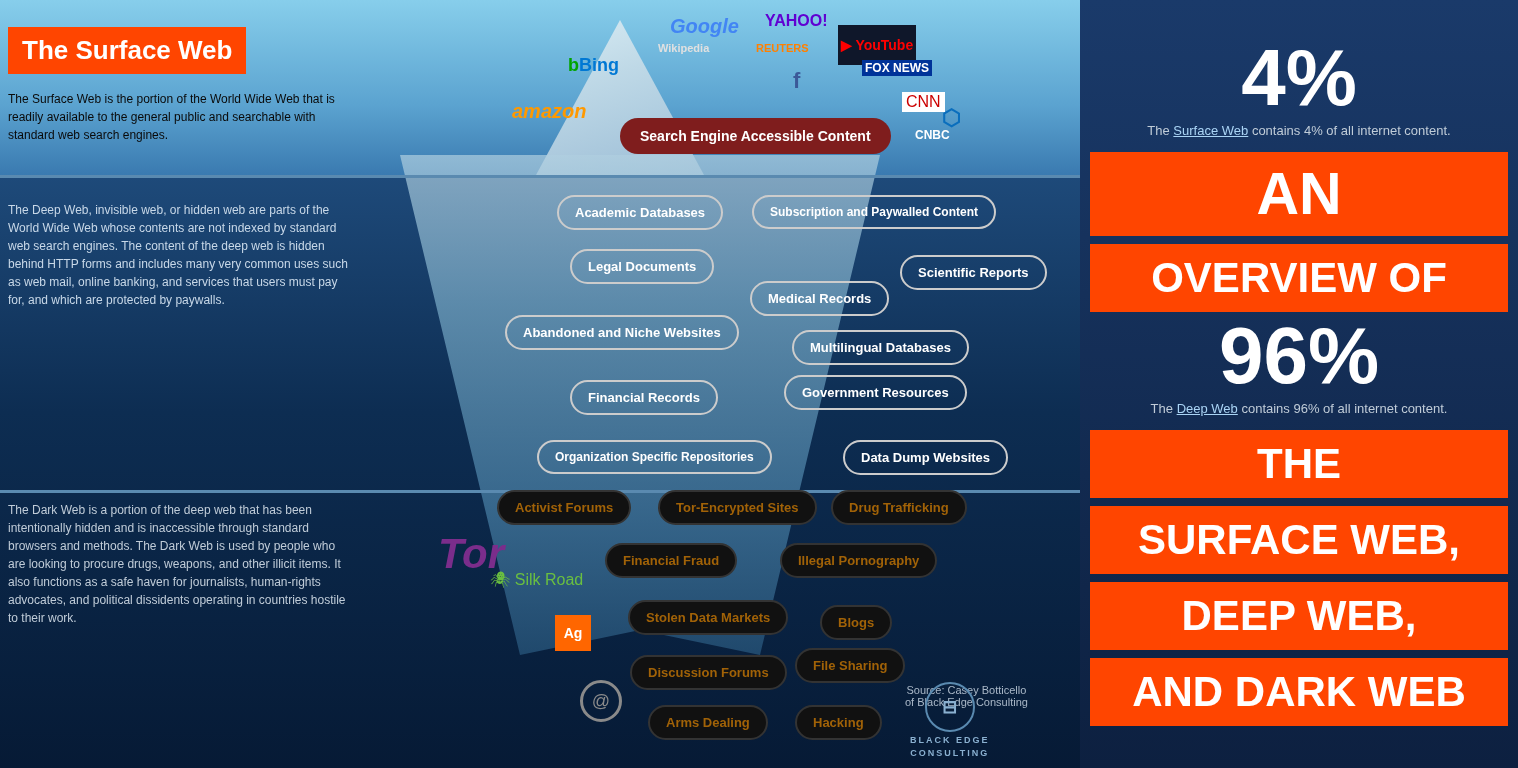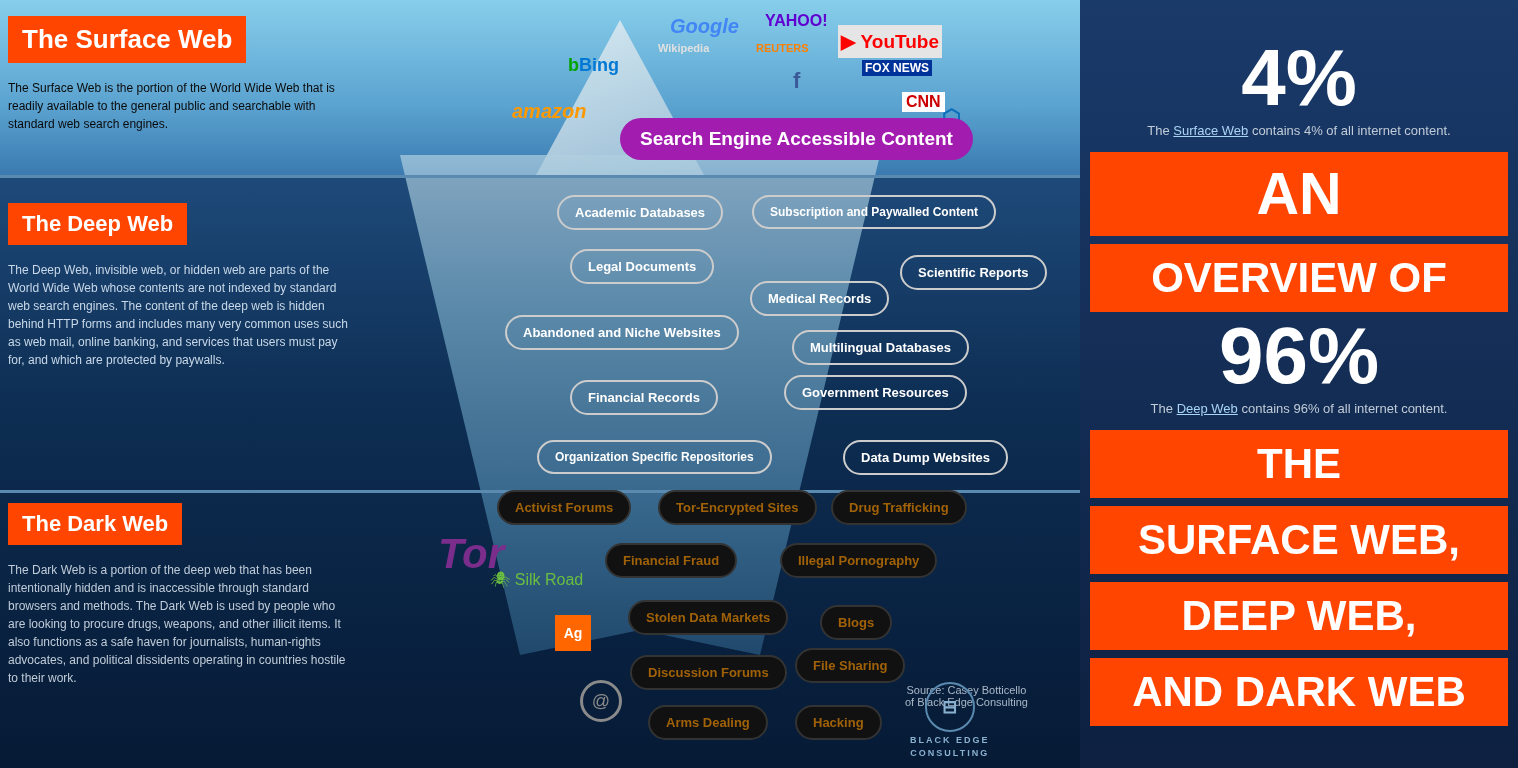--- a/index.html
+++ b/index.html
@@ -66,21 +66,21 @@
 
     
     .section-title {
       display: inline-block;
       background: #ff4500;
       color: white;
       font-size: 22px;
       font-weight: bold;
       padding: 8px 14px;
       margin-bottom: 10px;
-      margin-top: 8px;
+      margin-top: 19px;
     }
 
     
     .surface-web-section {
       position: absolute;
       top: 8px;
       left: 8px;
     }
     .surface-web-section .section-title {
       font-size: 26px;
@@ -143,25 +143,25 @@
       background: #111;
       border: 2px solid #333;
       color: #a16207;
     }
 
     
     .search-bubble {
       position: absolute;
       top: 118px;
       left: 620px;
-      background: #a21caf;
+      background: #7f1d1d;
       color: white;
       border-radius: 25px;
       padding: 10px 20px;
-      font-size: 19px;
+      font-size: 14px;
       font-weight: bold;
       z-index: 10;
     }
 
     
     .divider-line {
       position: absolute;
       left: 0;
       width: 1080px;
       height: 3px;
@@ -255,26 +255,24 @@
 
 <div class="divider-line divider-surface"></div>
 <div class="divider-line divider-deep"></div>
 
 <div class="surface-web-section">
   <div class="section-title">The Surface Web</div>
   <div class="surface-web-text">The Surface Web is the portion of the World Wide Web that is readily available to the general public and searchable with standard web search engines.</div>
 </div>
 
 <div class="deep-web-section">
-  <div class="section-title">The Deep Web</div>
   <div class="deep-web-text">The Deep Web, invisible web, or hidden web are parts of the World Wide Web whose contents are not indexed by standard web search engines. The content of the deep web is hidden behind HTTP forms and includes many very common uses such as web mail, online banking, and services that users must pay for, and which are protected by paywalls.</div>
 </div>
 
 <div class="dark-web-section">
-  <div class="section-title">The Dark Web</div>
   <div class="dark-web-text">The Dark Web is a portion of the deep web that has been intentionally hidden and is inaccessible through standard browsers and methods. The Dark Web is used by people who are looking to procure drugs, weapons, and other illicit items. It also functions as a safe haven for journalists, human-rights advocates, and political dissidents operating in countries hostile to their work.</div>
 </div>
 
 <div class="search-bubble">Search Engine Accessible Content</div>
 
 <div class="bubble bubble-light" style="top:195px;left:557px;">Academic Databases</div>
 <div class="bubble bubble-light" style="top:195px;left:752px;font-size:12px;">Subscription and Paywalled Content</div>
 <div class="bubble bubble-light" style="top:249px;left:570px;">Legal Documents</div>
 <div class="bubble bubble-light" style="top:265px;left:750px;margin-top:16px;">Medical Records</div>
 <div class="bubble bubble-light" style="top:255px;left:900px;">Scientific Reports</div>
@@ -295,24 +293,24 @@
 <div class="bubble bubble-dark" style="top:655px;left:630px;">Discussion Forums</div>
 <div class="bubble bubble-dark" style="top:648px;left:795px;">File Sharing</div>
 <div class="bubble bubble-dark" style="top:705px;left:648px;">Arms Dealing</div>
 <div class="bubble bubble-dark" style="top:705px;left:795px;">Hacking</div>
 
 <span class="brand-logo" style="left:670px;top:15px;color:#4285F4;font-size:20px;font-style:italic;">Google</span>
 <span class="brand-logo" style="left:765px;top:12px;color:#6001D2;font-size:16px;">YAHOO!</span>
 <span class="brand-logo" style="left:568px;top:55px;color:#0078D4;font-size:18px;"><span style="color:#00a400;">b</span>Bing</span>
 <span class="brand-logo" style="left:658px;top:42px;color:#e0e0e0;font-size:11px;">Wikipedia</span>
 <span class="brand-logo" style="left:756px;top:42px;color:#ff8000;font-size:11px;">REUTERS</span>
-<span class="brand-logo" style="left:838px;top:25px;color:#FF0000;font-size:19px;background:#e5e5e5;padding:5px 3px;">▶ YouTube</span>
+<span class="brand-logo" style="left:838px;top:25px;color:#FF0000;font-size:14px;background:#0f172a;padding:12px 3px;">▶ YouTube</span>
 <span class="brand-logo" style="left:793px;top:68px;color:#3b5998;font-size:22px;font-weight:900;">f</span>
 <span class="brand-logo" style="left:862px;top:60px;color:#fff;font-size:12px;background:#003399;padding:1px 3px;">FOX NEWS</span>
-<span class="brand-logo" style="left:902px;top:92px;color:#CC0000;font-size:16px;font-weight:700;background:#fff;padding:1px 4px;">CNN</span>
+<span class="brand-logo" style="left:902px;top:92px;color:#CC0000;font-size:16px;font-weight:400;background:#fff;padding:1px 4px;">CNN</span>
 <span class="brand-logo" style="left:915px;top:128px;color:#fff;font-size:12px;">CNBC</span>
 <span class="brand-logo" style="left:942px;top:105px;color:#0A6EBD;font-size:22px;">⬡</span>
 <span class="brand-logo" style="left:512px;top:100px;color:#FF9900;font-size:20px;font-style:italic;font-weight:900;">amazon</span>
 
 <div style="position:absolute;top:530px;left:438px;">
   <span style="color:#7B2D8B;font-size:42px;font-weight:900;font-style:italic;">Tor</span>
 </div>
 
 <div style="position:absolute;top:570px;left:490px;">
   <span style="color:#6abf40;font-size:16px;">🕷 Silk Road</span>

